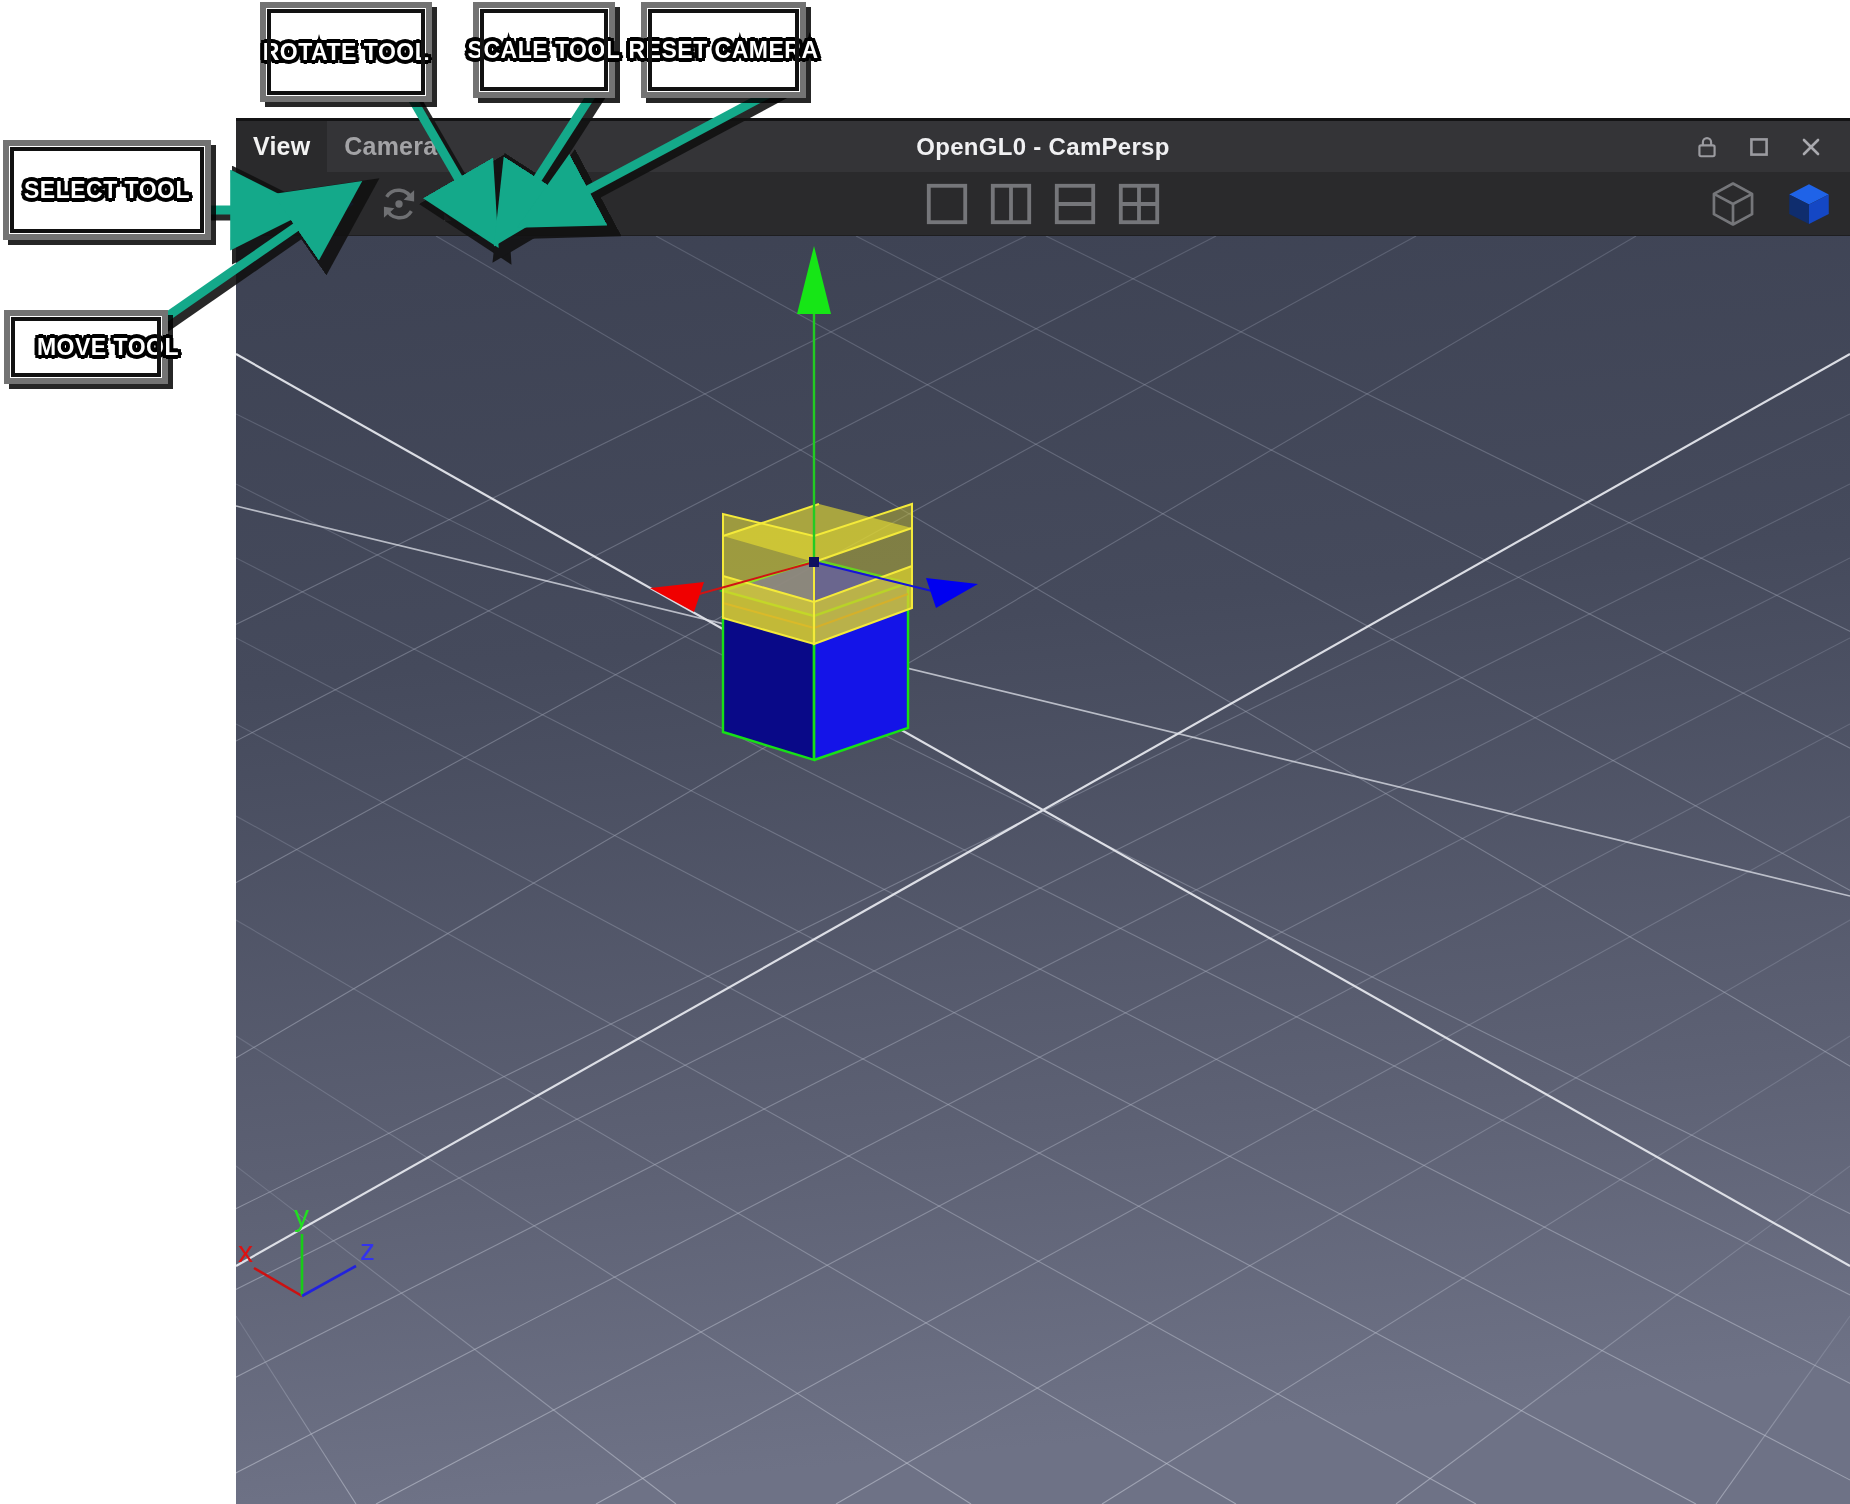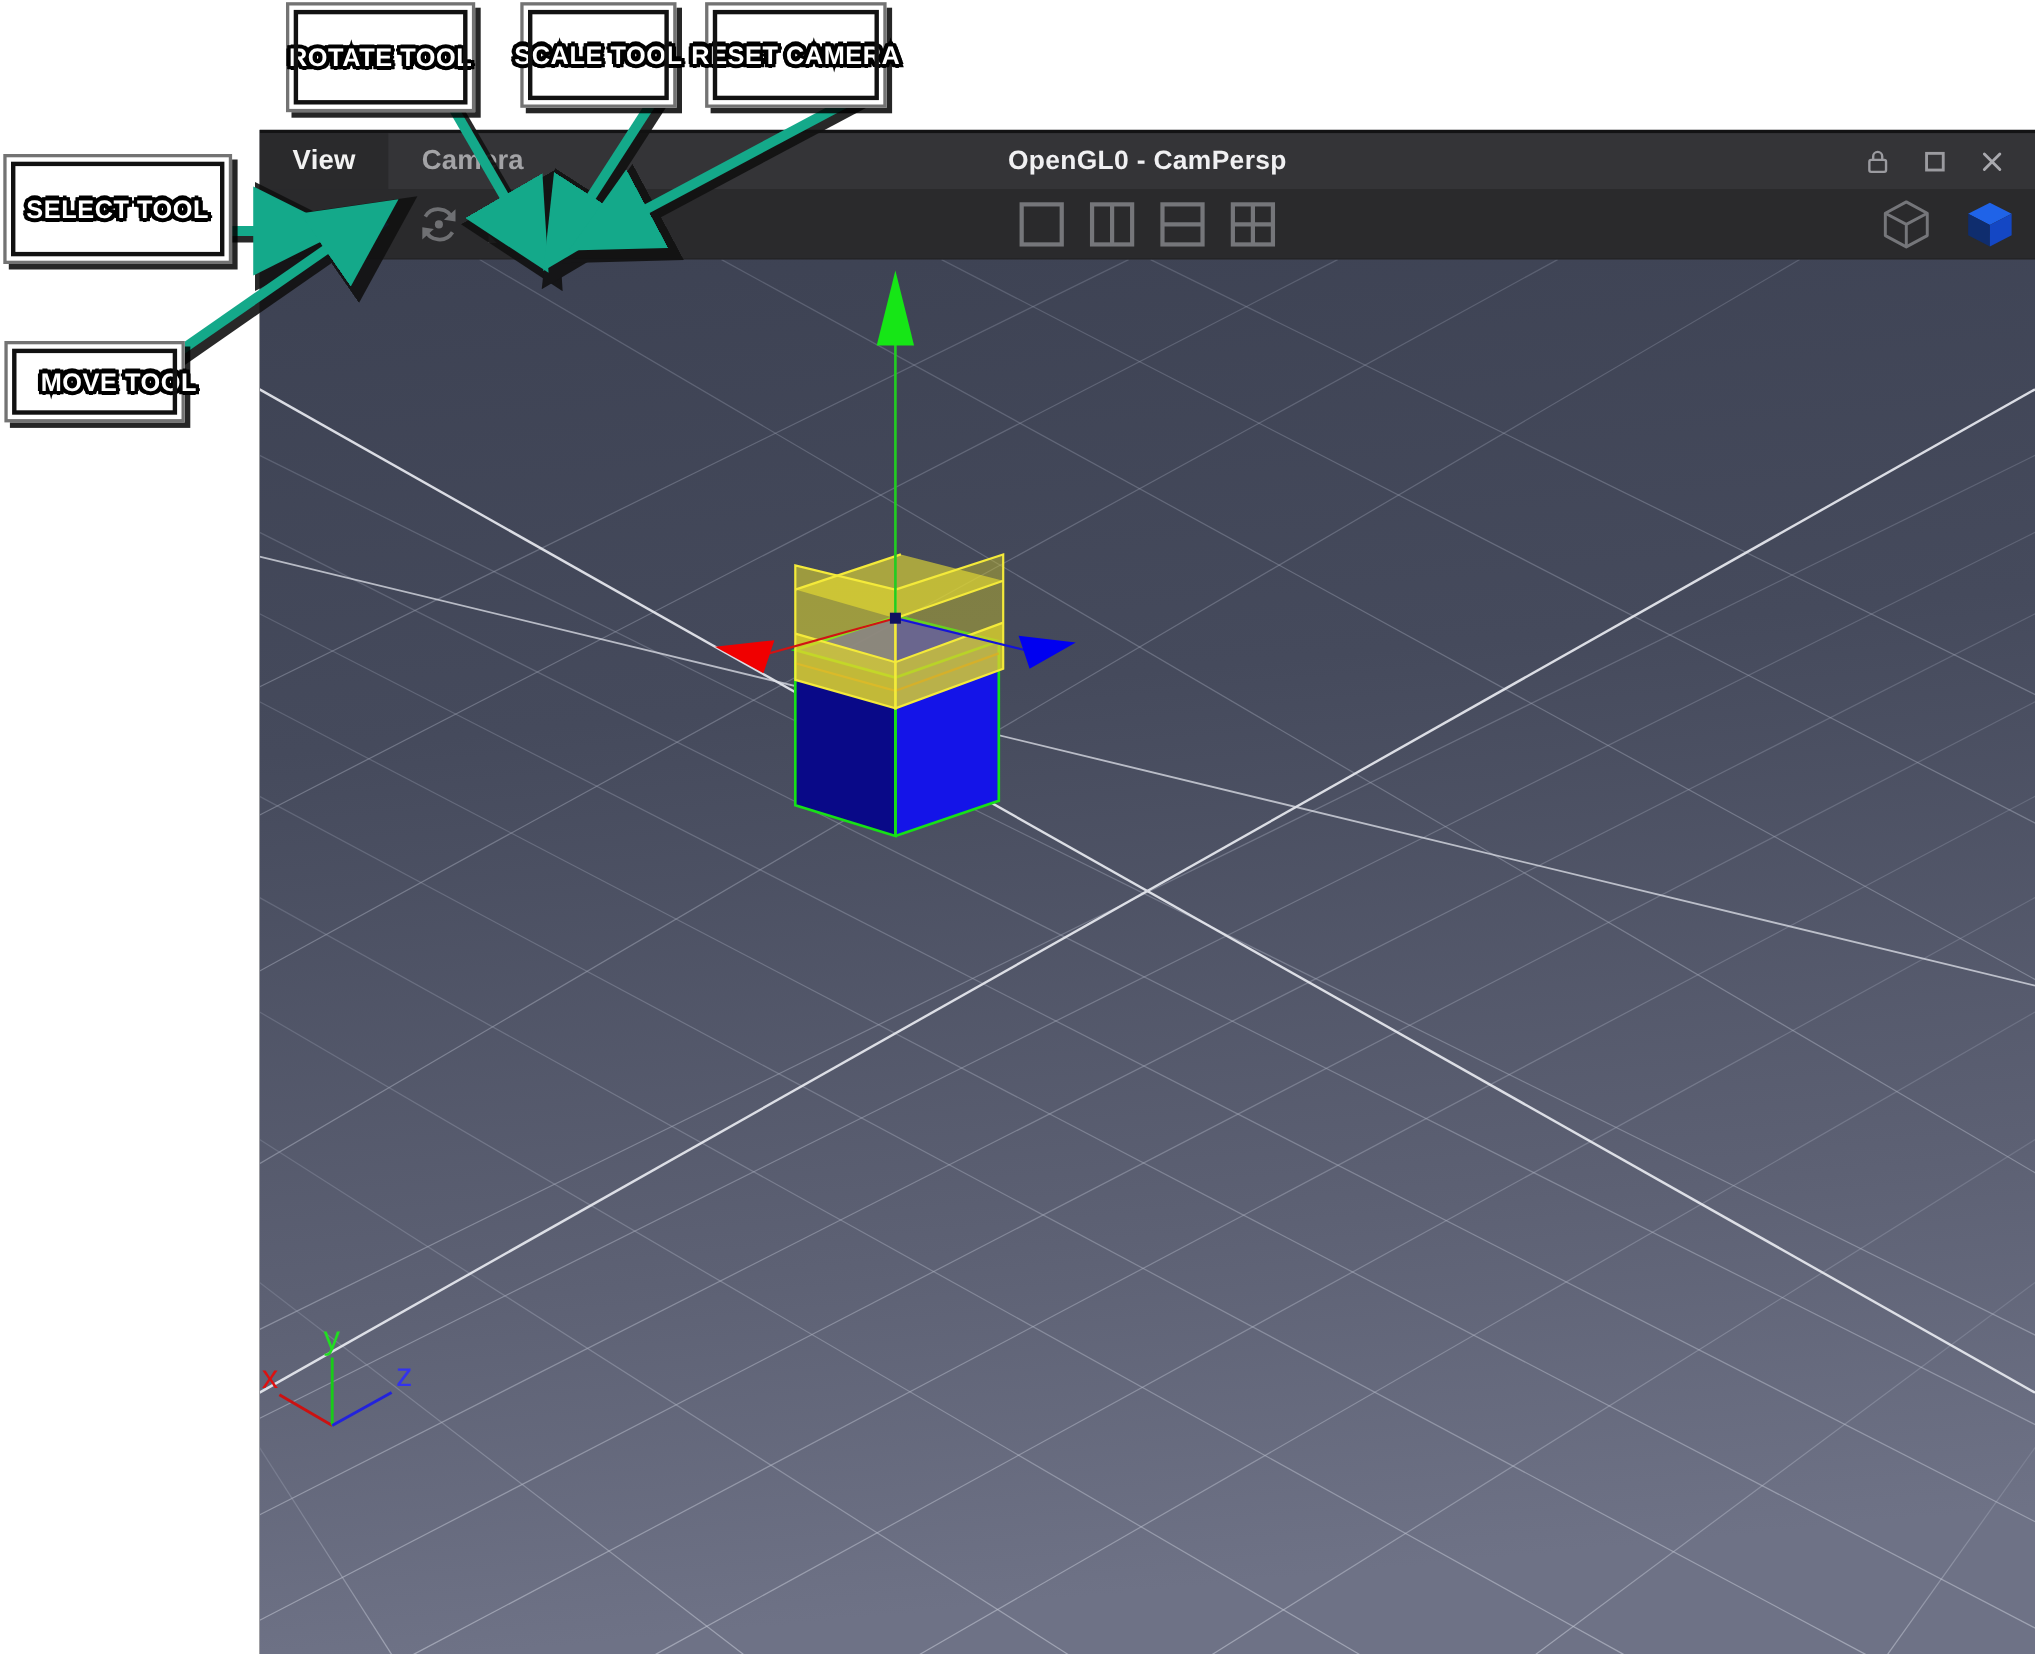--- a/index.html
+++ b/index.html
@@ -30,21 +30,21 @@
   #title-bar {
     position: relative;
     height: 54px;
     background: #343437;
     border-top: 3px solid #131314;
     display: flex;
     align-items: stretch;
   }
   .menu-tab {
     display: flex; align-items: center;
-    padding: 0 30px;
+    padding: 0 17px;
     font-size: 25px;
     font-weight: bold;
     letter-spacing: .2px;
     cursor: default;
   }
   .menu-tab.active { background: #2a2a2c; color: #f2f2f2; }
   .menu-tab.inactive { color: #a3a3a6; font-weight: bold; }
 
   #window-title {
     position: absolute;
@@ -96,21 +96,21 @@
     height: calc(100% - 118px);
     overflow: hidden;
     background: linear-gradient(175deg, #3f4455 0%, #474c5e 40%, #6a6e82 100%);
   }
   #viewport svg.layer { position: absolute; left: 0; top: 0; width: 100%; height: 100%; display: block; }
 
   
   .callout {
     position: absolute;
     background: #ffffff;
-    border: 3px solid #737373;
+    border: 6px solid #737373;
     outline: 4px solid #111111;
     outline-offset: -11px;
     box-shadow: 5px 5px 0 0 rgba(0,0,0,.85);
     display: flex; align-items: center; justify-content: center;
     z-index: 40;
   }
   .callout-label {
     font-size: 23px;
     font-weight: bold;
     color: #ffffff;

